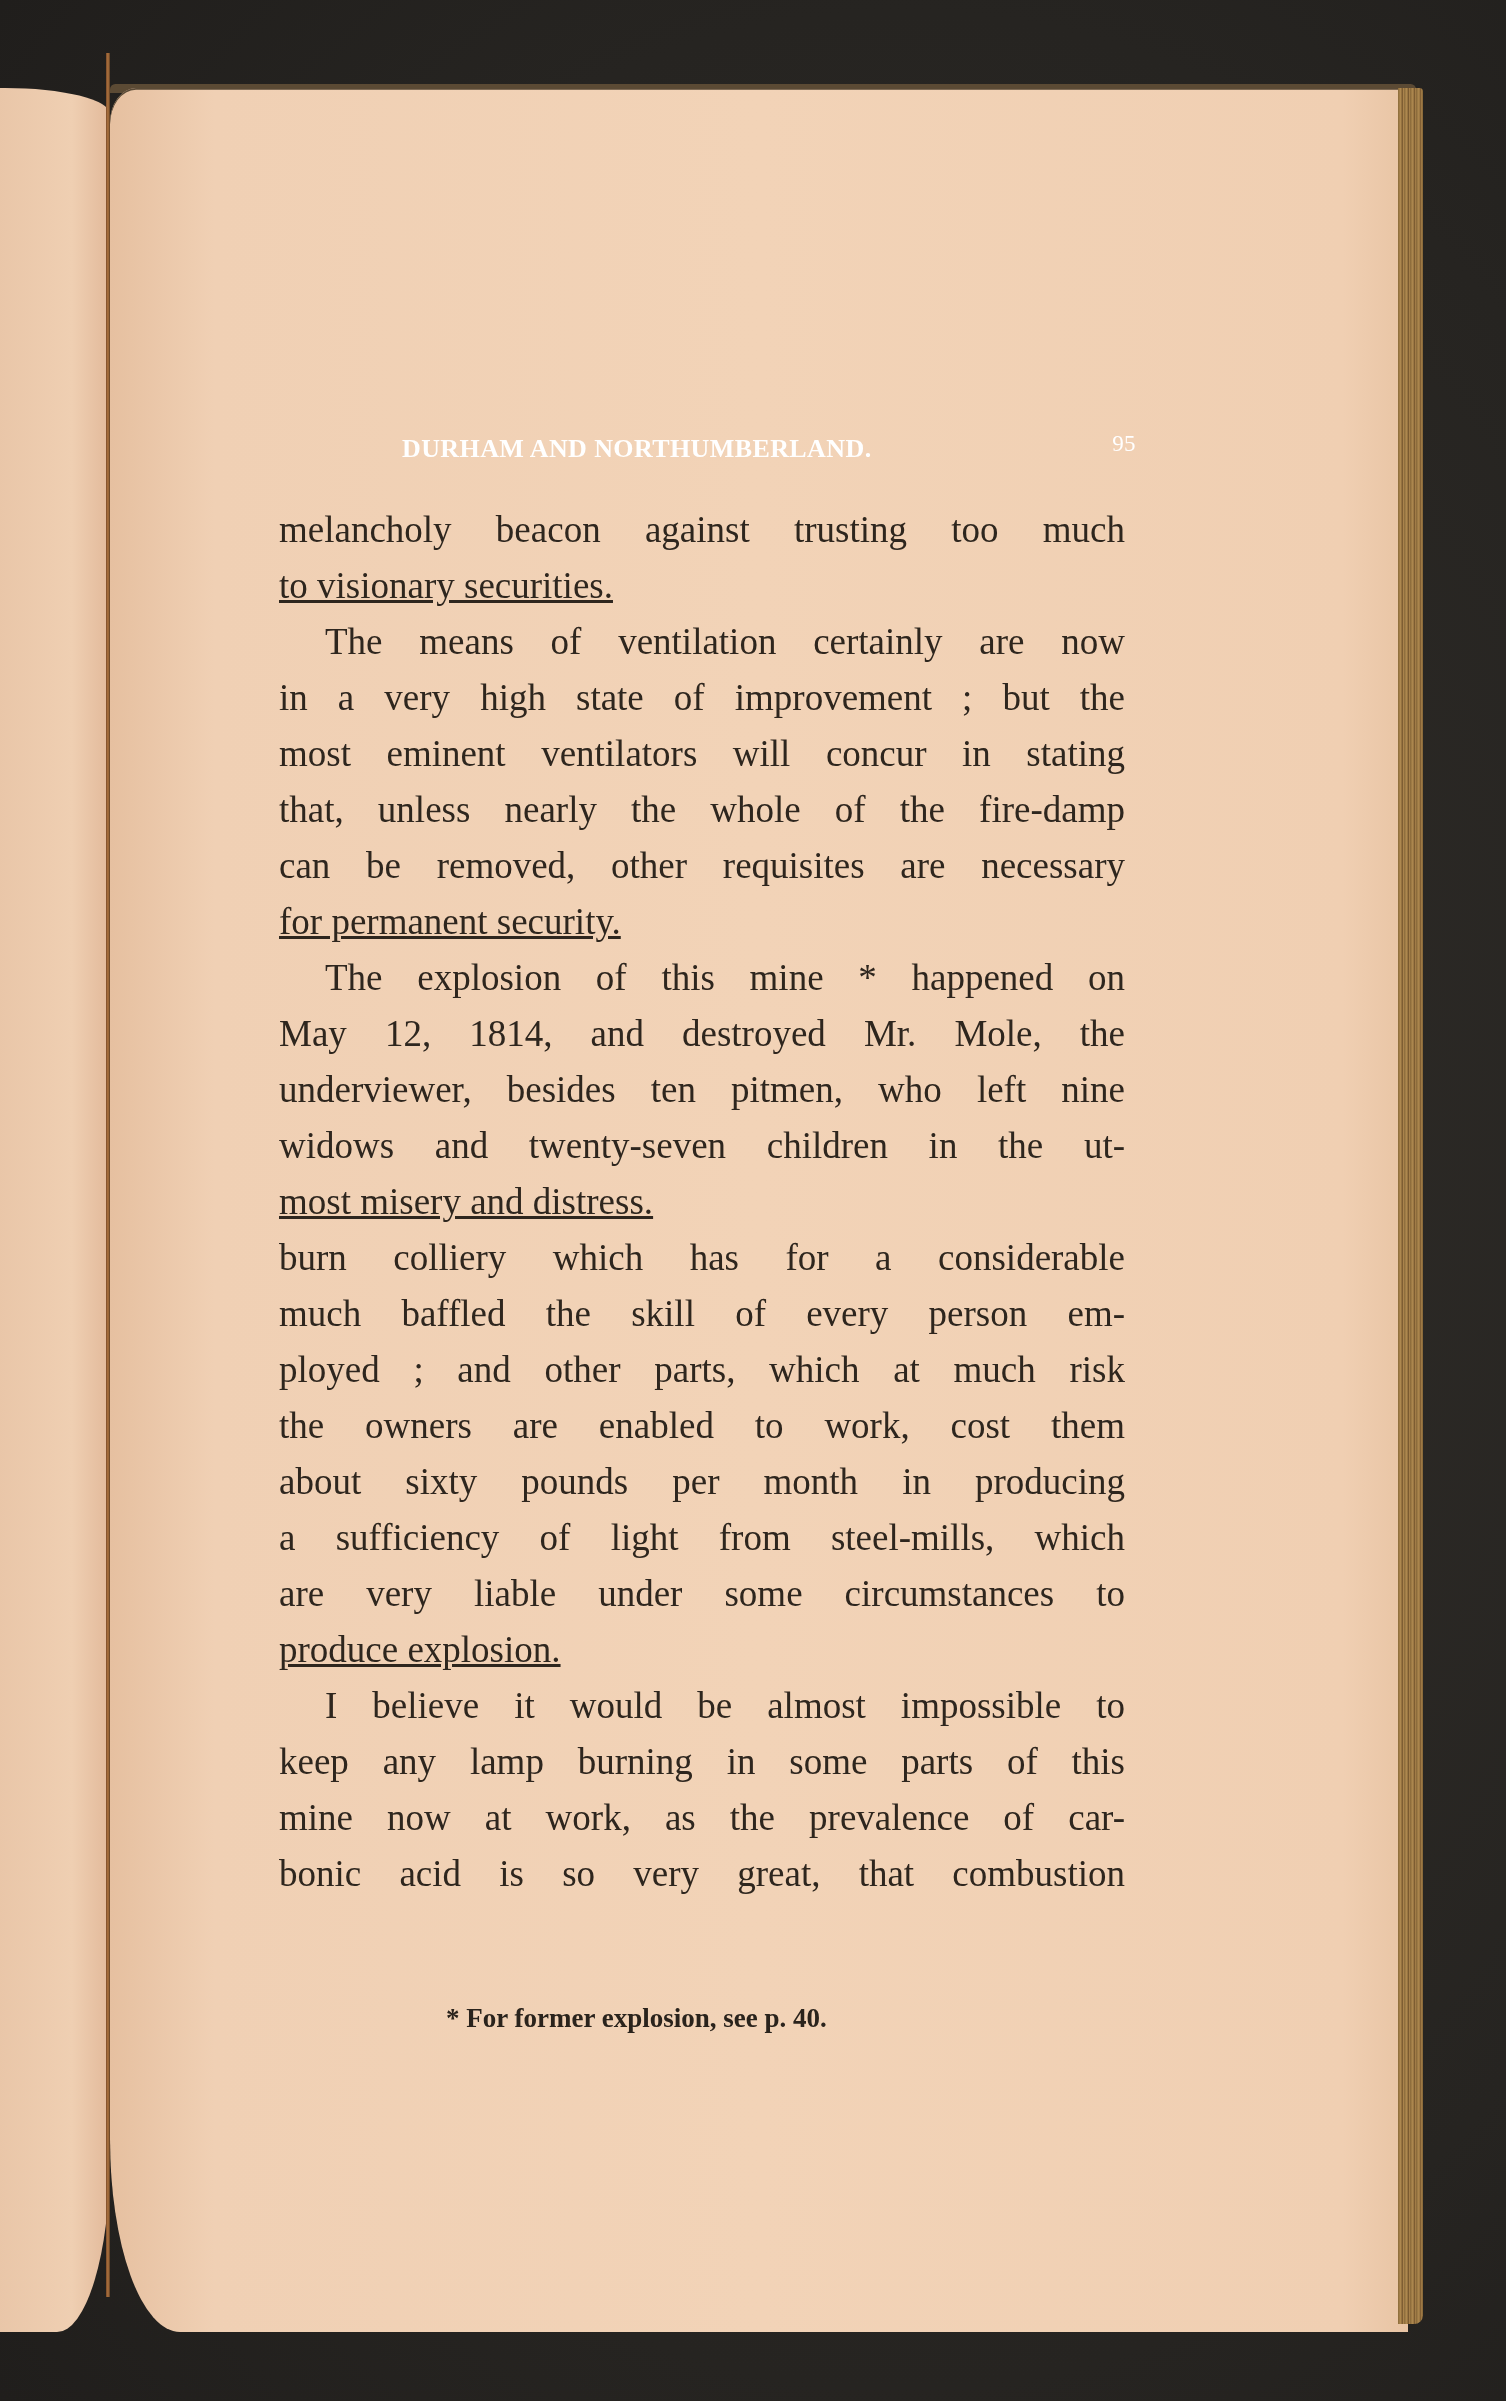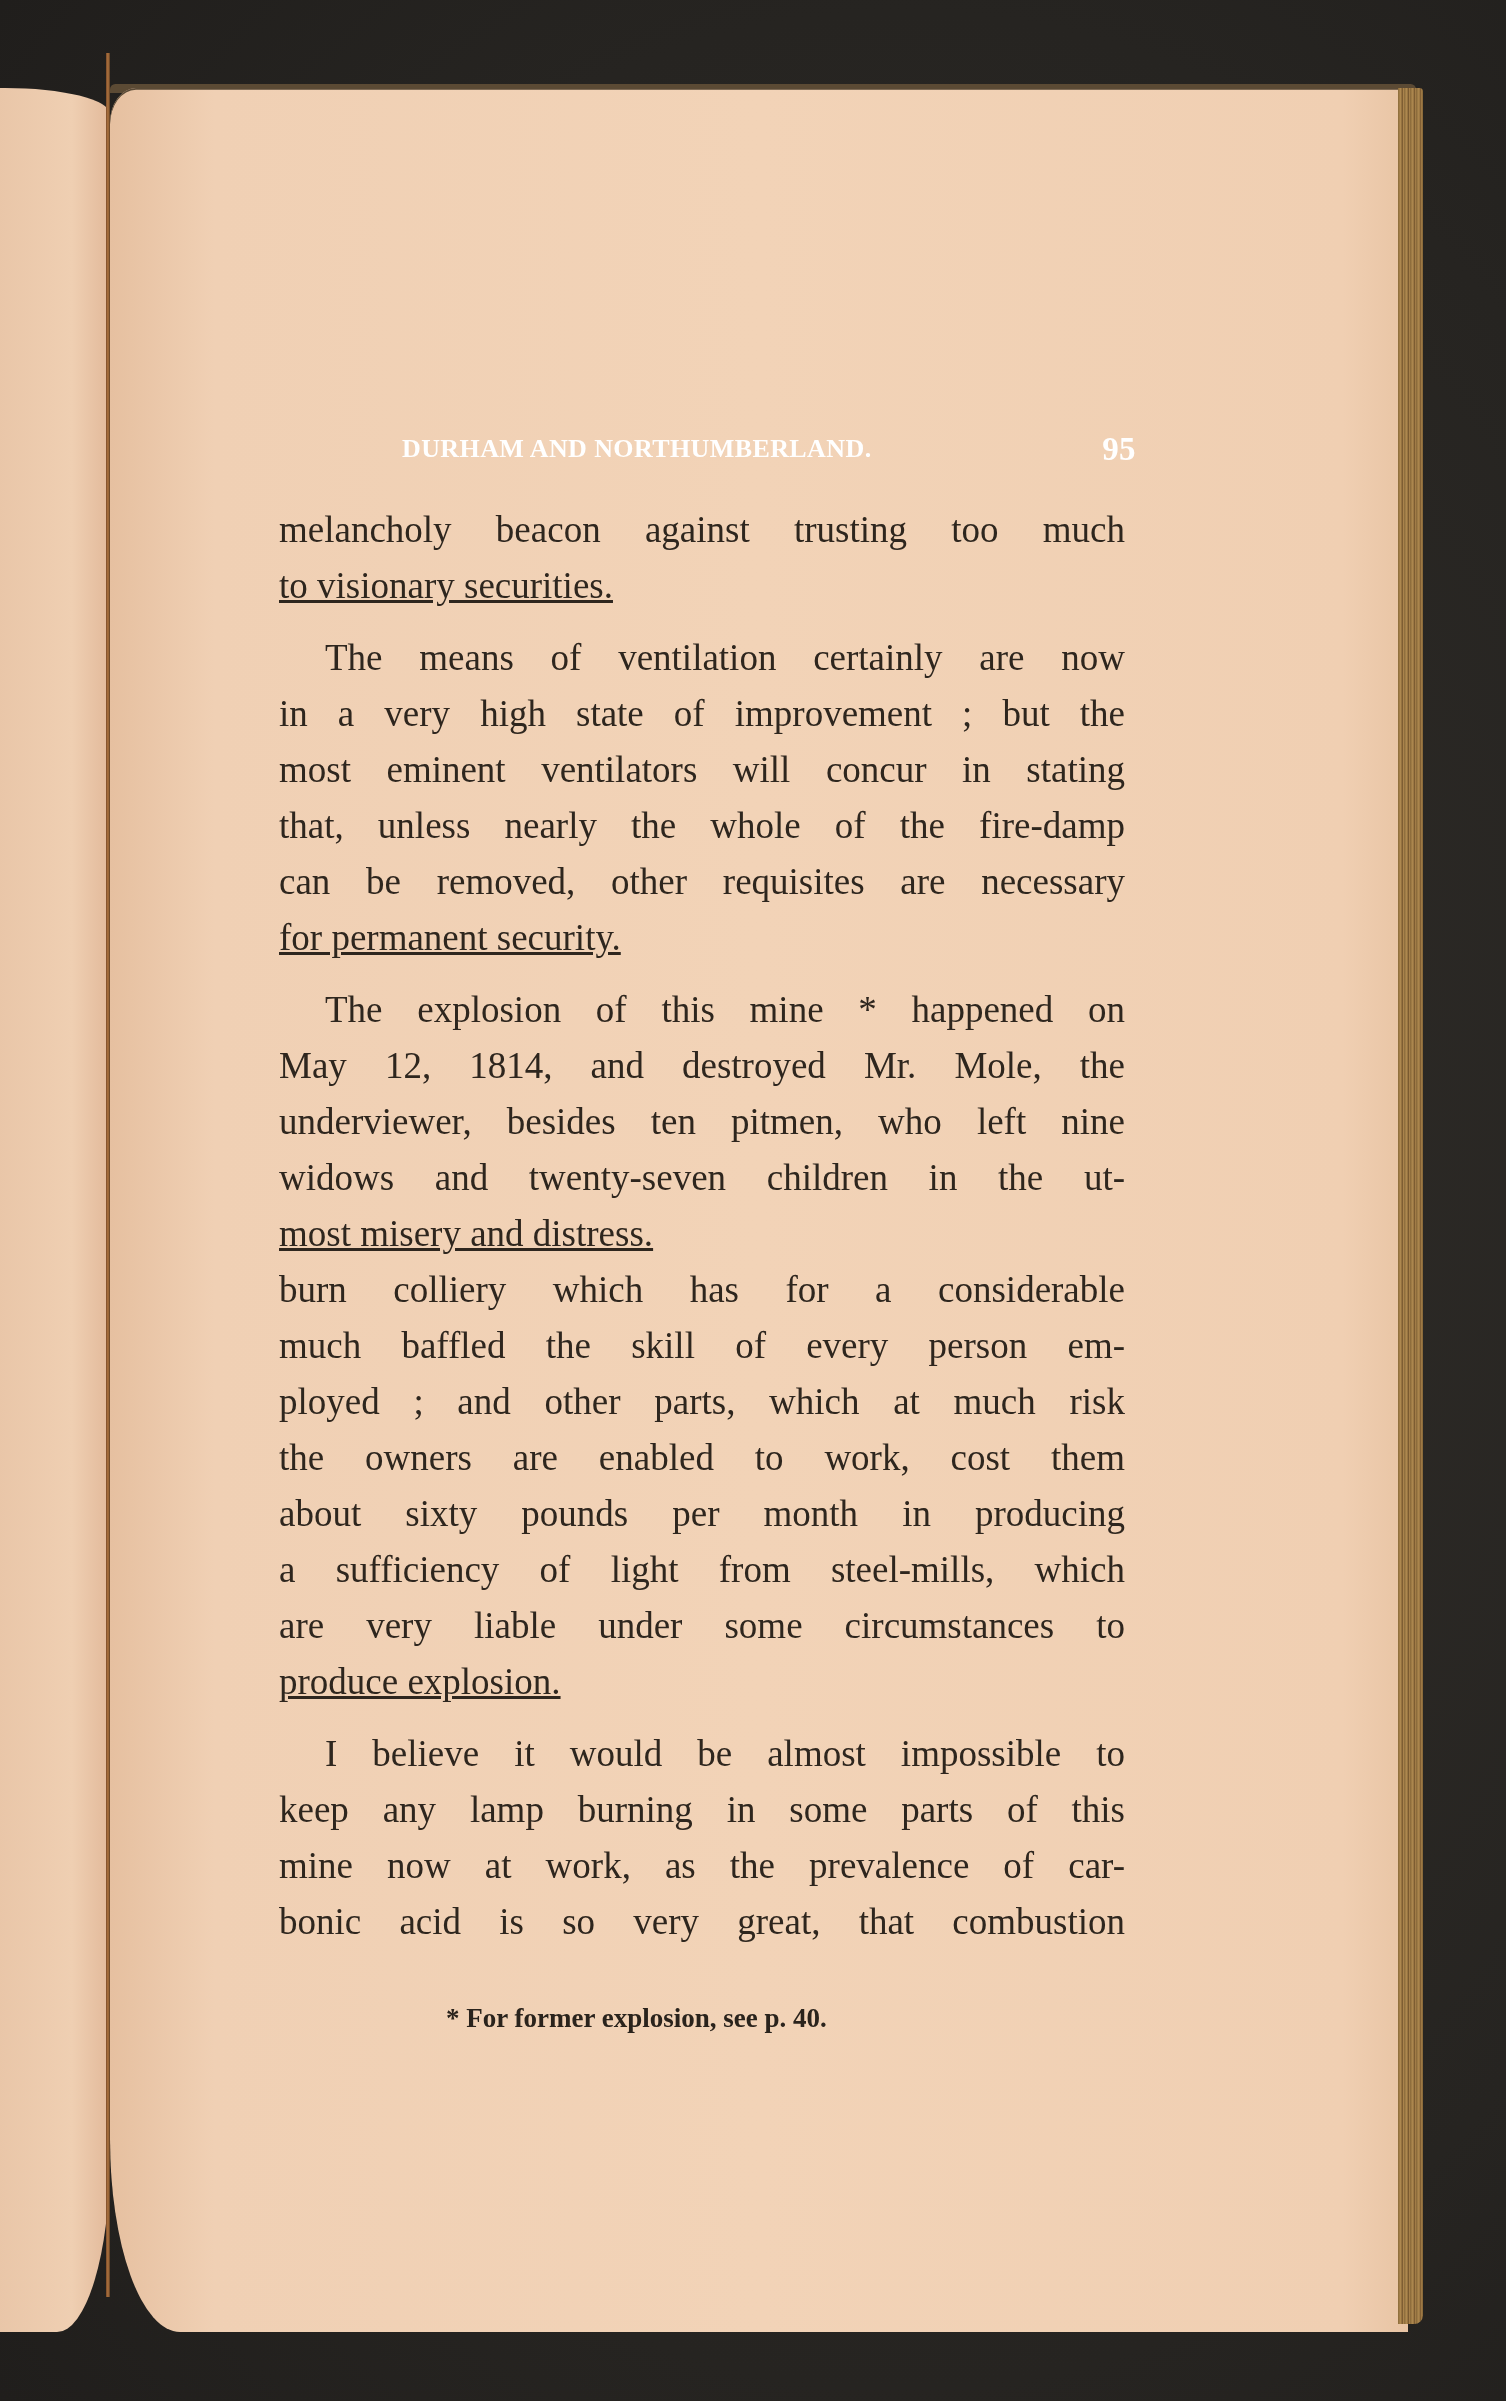--- a/index.html
+++ b/index.html
@@ -83,22 +83,22 @@
       width: 734px;
       font-size: 26px;
       font-weight: bold;
       letter-spacing: 0.4px;
       color: #ffffff;
     }
     .running-head .page-number {
       position: absolute;
       right: 0;
       top: -3.5px;
-      font-size: 33px;
-      font-weight: bold;
+      font-size: 23px;
+      font-weight: normal;
     }
     .body-text {
       position: absolute;
       top: 502px;
       left: 0;
       width: 846px;
       font-size: 37px;
       line-height: 56px;
     }
     .line {
@@ -107,21 +107,20 @@
       text-align: justify;
       text-align-last: justify;
       height: 56px;
     }
     .line.last {
       text-align-last: left;
       text-decoration: underline;
     }
     .line.indent {
       padding-left: 46px;
-      margin-top: 16px;
     }
     .footnote {
       position: absolute;
       top: 2003px;
       left: 167px;
       font-size: 27px;
       font-weight: bold;
       color: #2a231c;
     }
   </style>

